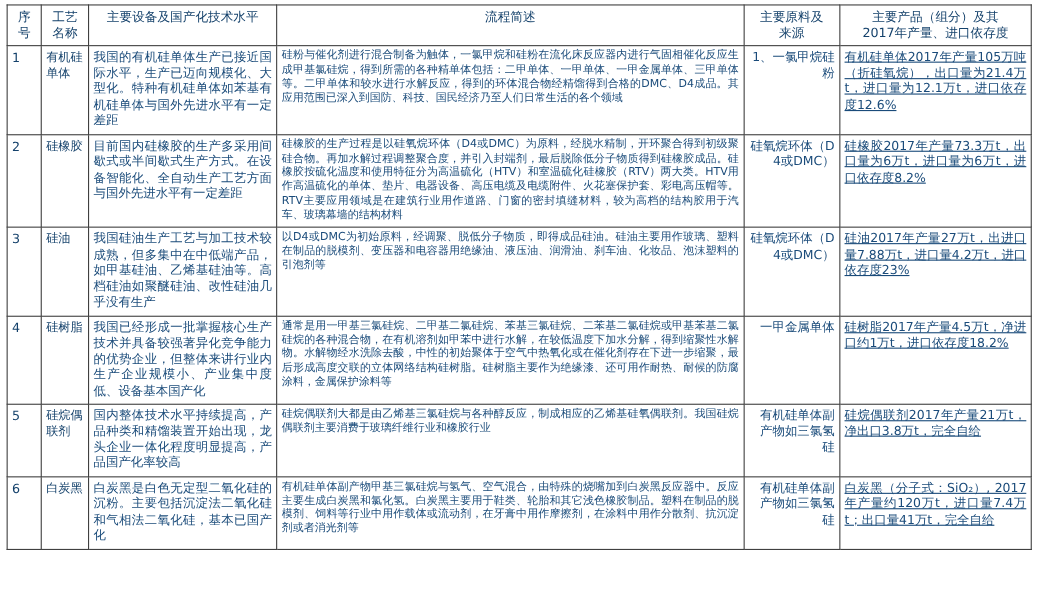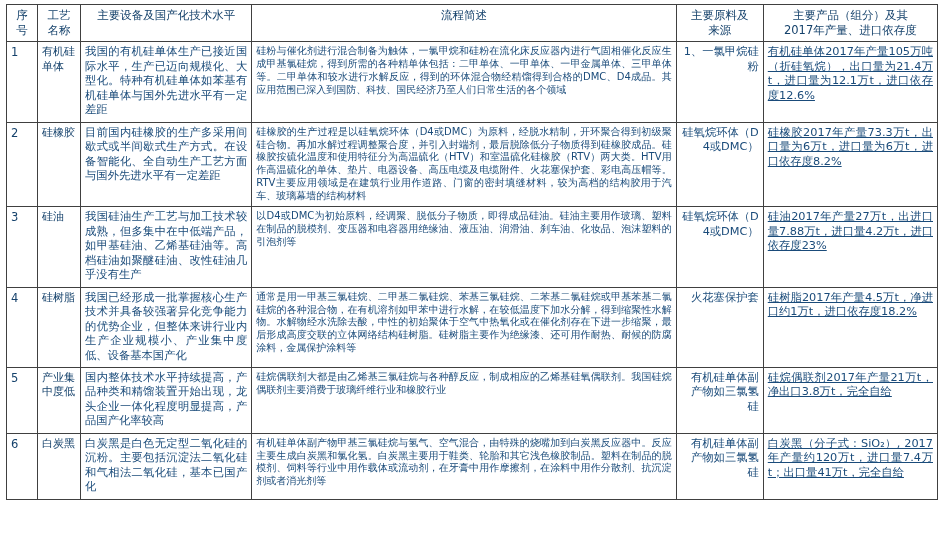--- a/index.html
+++ b/index.html
@@ -122,26 +122,26 @@
       <td class="equip">我国硅油生产工艺与加工技术较成熟，但多集中在中低端产品，如甲基硅油、乙烯基硅油等。高档硅油如聚醚硅油、改性硅油几乎没有生产</td>
       <td class="flow">以D4或DMC为初始原料，经调聚、脱低分子物质，即得成品硅油。硅油主要用作玻璃、塑料在制品的脱模剂、变压器和电容器用绝缘油、液压油、润滑油、刹车油、化妆品、泡沫塑料的引泡剂等</td>
       <td class="raw">硅氧烷环体（D4或DMC）</td>
       <td class="prod">硅油2017年产量27万t，出进口量7.88万t，进口量4.2万t，进口依存度23%</td>
     </tr>
     <tr>
       <td class="idx">4</td>
       <td class="name">硅树脂</td>
       <td class="equip">我国已经形成一批掌握核心生产技术并具备较强著异化竞争能力的优势企业，但整体来讲行业内生产企业规模小、产业集中度低、设备基本国产化</td>
       <td class="flow">通常是用一甲基三氯硅烷、二甲基二氯硅烷、苯基三氯硅烷、二苯基二氯硅烷或甲基苯基二氯硅烷的各种混合物，在有机溶剂如甲苯中进行水解，在较低温度下加水分解，得到缩聚性水解物。水解物经水洗除去酸，中性的初始聚体于空气中热氧化或在催化剂存在下进一步缩聚，最后形成高度交联的立体网络结构硅树脂。硅树脂主要作为绝缘漆、还可用作耐热、耐候的防腐涂料，金属保护涂料等</td>
-      <td class="raw">火花塞保护套</td>
+      <td class="raw">一甲金属单体</td>
       <td class="prod">硅树脂2017年产量4.5万t，净进口约1万t，进口依存度18.2%</td>
     </tr>
     <tr>
       <td class="idx">5</td>
-      <td class="name">产业集中度低</td>
+      <td class="name">硅烷偶联剂</td>
       <td class="equip">国内整体技术水平持续提高，产品种类和精馏装置开始出现，龙头企业一体化程度明显提高，产品国产化率较高</td>
       <td class="flow">硅烷偶联剂大都是由乙烯基三氯硅烷与各种醇反应，制成相应的乙烯基硅氧偶联剂。我国硅烷偶联剂主要消费于玻璃纤维行业和橡胶行业</td>
       <td class="raw">有机硅单体副产物如三氯氢硅</td>
       <td class="prod">硅烷偶联剂2017年产量21万t，净出口3.8万t，完全自给</td>
     </tr>
     <tr>
       <td class="idx">6</td>
       <td class="name">白炭黑</td>
       <td class="equip">白炭黑是白色无定型二氧化硅的沉粉。主要包括沉淀法二氧化硅和气相法二氧化硅，基本已国产化</td>
       <td class="flow">有机硅单体副产物甲基三氯硅烷与氢气、空气混合，由特殊的烧嘴加到白炭黑反应器中。反应主要生成白炭黑和氯化氢。白炭黑主要用于鞋类、轮胎和其它浅色橡胶制品。塑料在制品的脱模剂、饲料等行业中用作载体或流动剂，在牙膏中用作摩擦剂，在涂料中用作分散剂、抗沉淀剂或者消光剂等</td>

